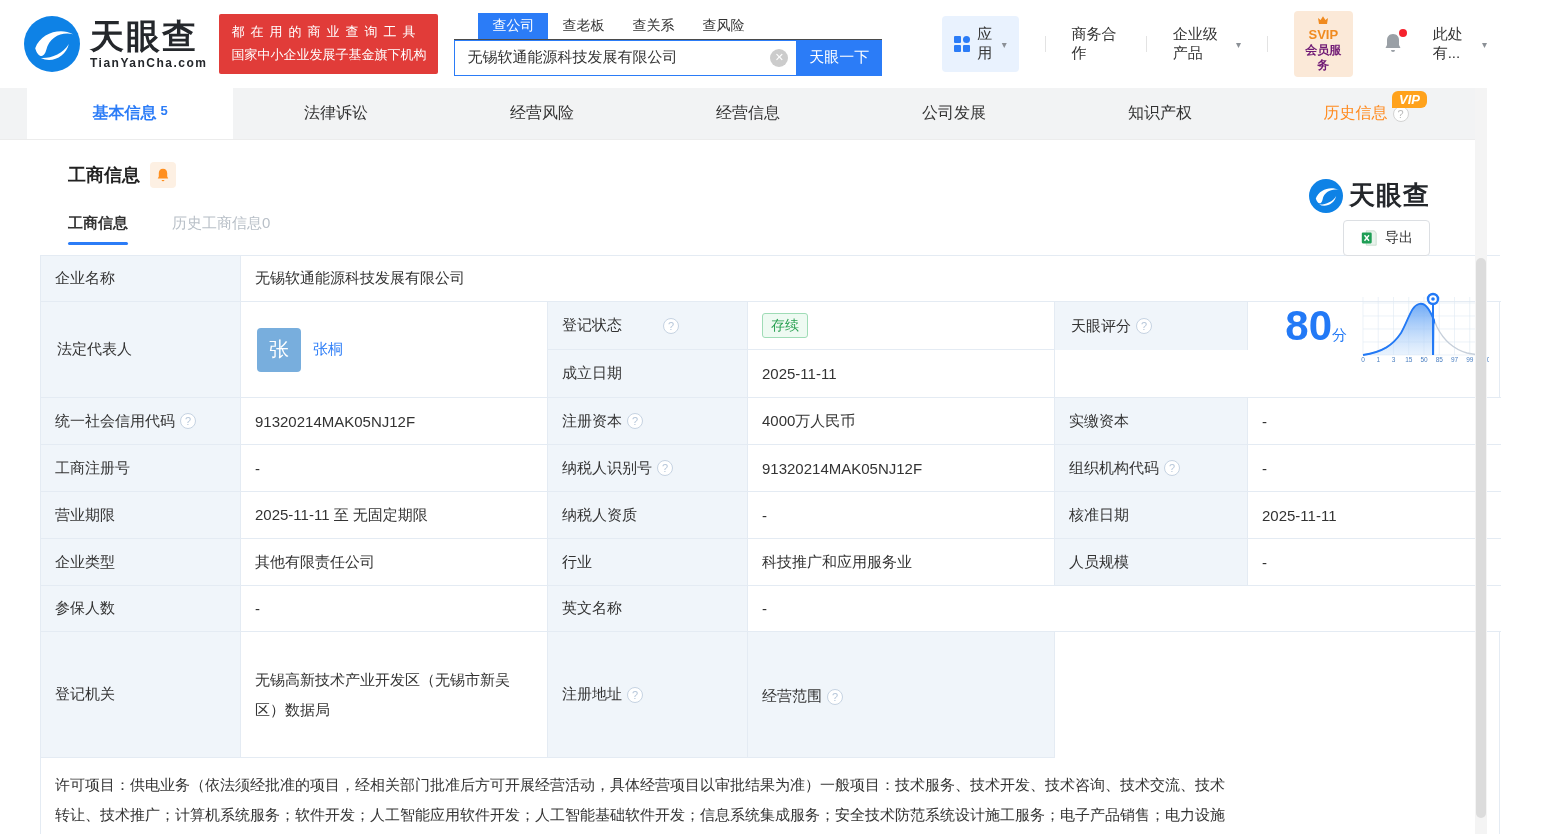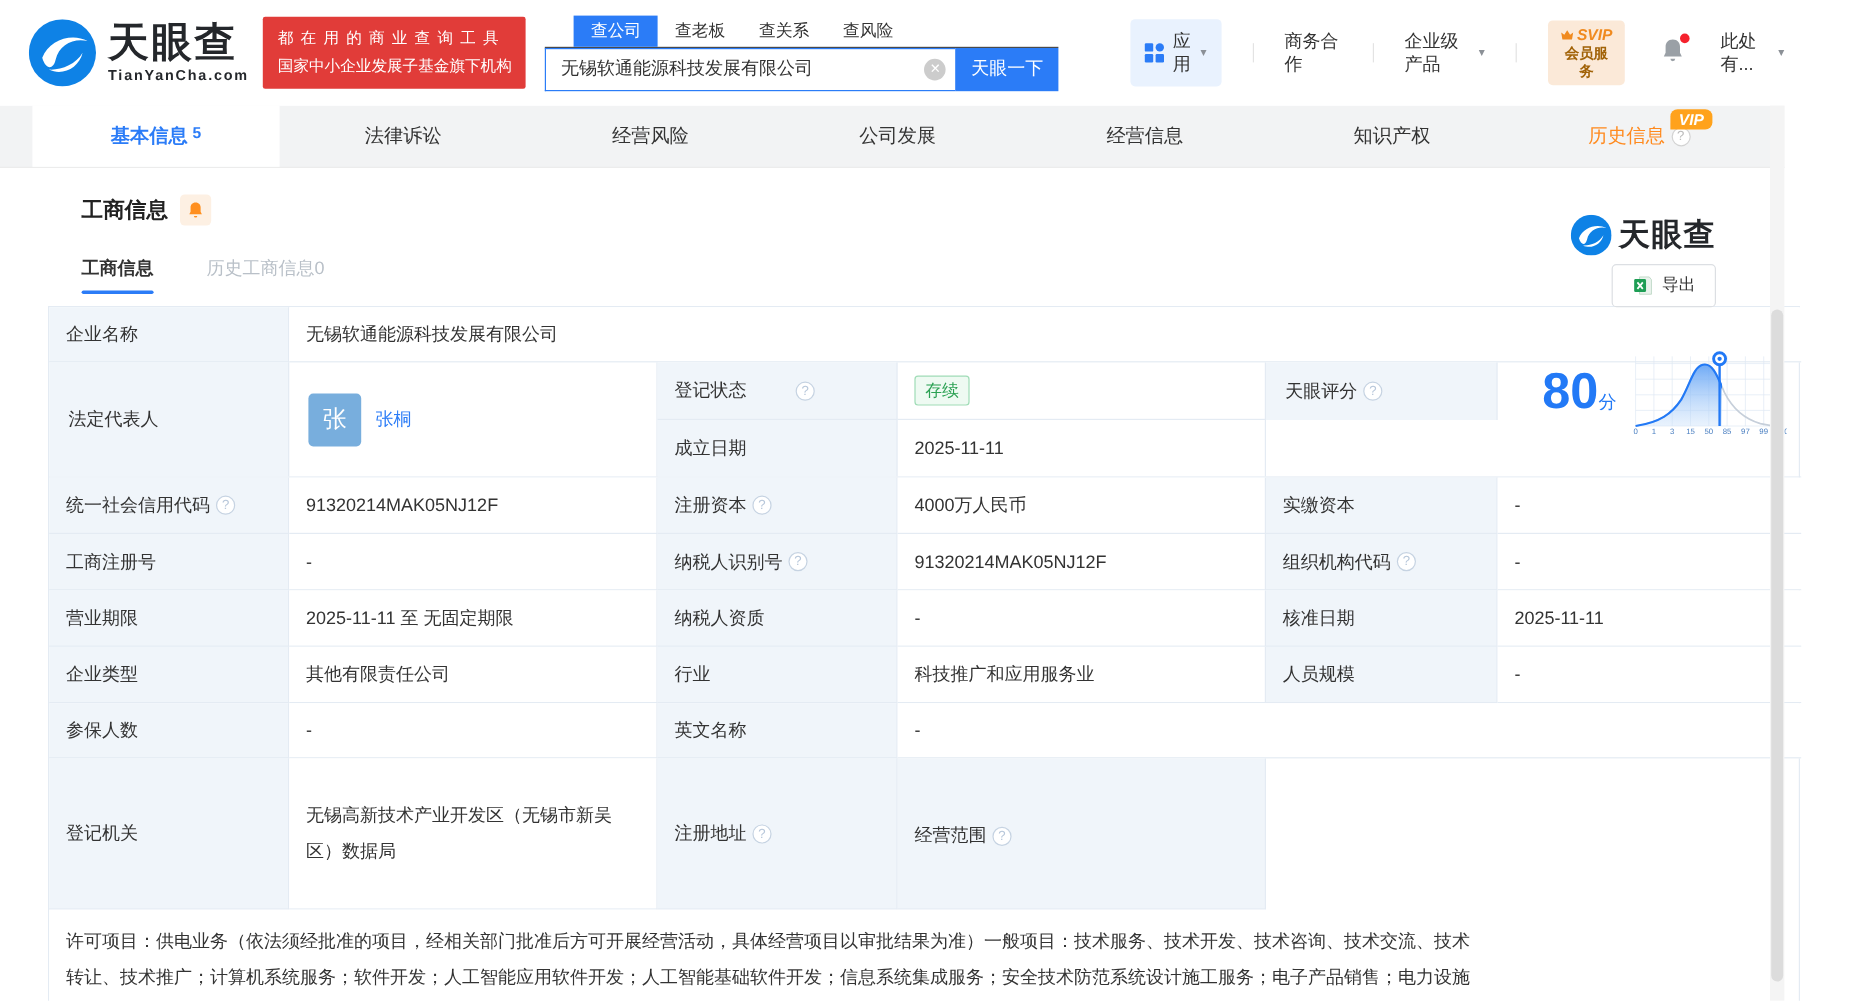--- a/index.html
+++ b/index.html
@@ -25,22 +25,22 @@
   .sbtn { width:86px; background:#2b7cf7; color:#fff; font-size:15px; border:none; cursor:pointer; font-family:inherit; }
   .hnav { display:flex; align-items:center; gap:26px; margin-left:60px; font-size:15px; }
   .apps { display:flex; align-items:center; gap:7px; background:#e9f2fe; border-radius:4px; padding:9px 12px; cursor:pointer; }
   .grid4 { width:16px; height:16px; display:grid; grid-template-columns:7px 7px; grid-template-rows:7px 7px; gap:2px; }
   .grid4 i { background:#2b7cf7; border-radius:1px; }
   .grid4 i:nth-child(2){ border-radius:50%; }
   .caret { font-size:10px; color:#8b9096; }
   .vsep { width:1px; height:16px; background:#e3e3e3; }
   .navlink { cursor:pointer; color:#333; display:flex; align-items:center; gap:5px; }
   .svip { background:#fbe9d8; border-radius:4px; padding:4px 10px; text-align:center; line-height:1.25; cursor:pointer; }
-  .svip .s1 { color:#f08a1f; font-weight:bold; font-size:13px; font-style:italic; display:flex; align-items:center; gap:2px; justify-content:flex-end; }
-  .svip .s2 { color:#a16207; font-weight:bold; font-size:12px; }
+  .svip .s1 { color:#f08a1f; font-weight:bold; font-size:13px; display:flex; align-items:center; gap:2px; justify-content:flex-end;flex-direction:column; }
+  .svip .s2 { color:#701a75; font-weight:bold; font-size:12px; }
   .bellwrap { position:relative; cursor:pointer; margin:0 4px; }
   .reddot { position:absolute; top:-3px; right:-4px; width:8px; height:8px; border-radius:50%; background:#f5222d; }
 
   
   .mtabs { height:52px; background:#f2f3f4; display:flex; padding-left:27px; border-bottom:1px solid #ececec; }
   .mtab { width:206px; display:flex; align-items:center; justify-content:center; font-size:16px; color:#333; cursor:pointer; position:relative; }
   .mtab.on { background:#fff; color:#2b7cf7; font-weight:bold; }
   .mtab .cnt { font-size:13px; color:#2b7cf7; margin-left:4px; margin-top:-6px; }
   .mtab.hist { color:#ff8a1e; }
   .vipbadge { position:absolute; top:3px; right:42px; background:#ffa21c; color:#fff; font-size:13px; font-weight:bold; padding:1px 7px; border-radius:6px 6px 6px 0; font-style:italic; }
@@ -175,24 +175,24 @@
       <span>基本信息</span>
       <span class="cnt">5</span>
     </div>
     <div class="mtab">
         <span>法律诉讼</span>
       </div>
     <div class="mtab">
         <span>经营风险</span>
       </div>
     <div class="mtab">
+        <span>经营信息</span>
+      </div>
+    <div class="mtab">
         <span>公司发展</span>
-      </div>
-    <div class="mtab">
-        <span>经营信息</span>
       </div>
     <div class="mtab">
         <span>知识产权</span>
       </div>
     <div class="mtab hist">
       <span class="vipbadge">VIP</span>
       <span>历史信息</span>
       <span class="qc">?</span>
     </div>
   </div>

